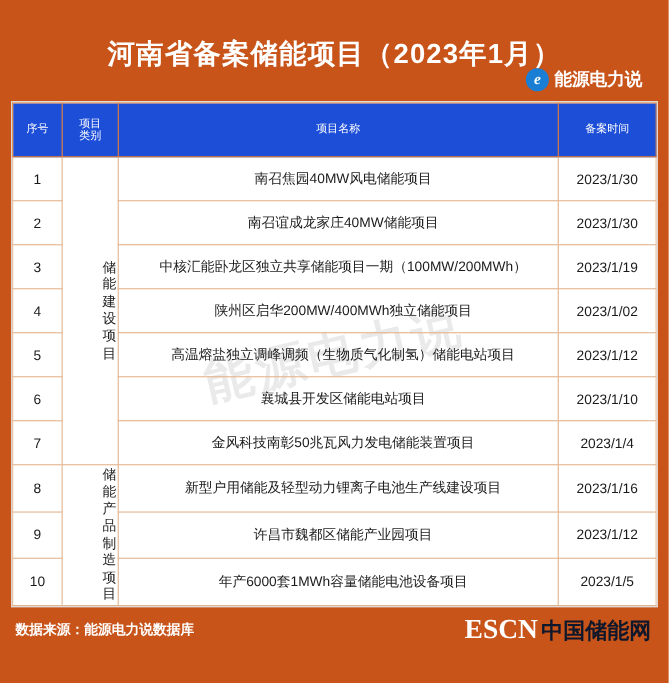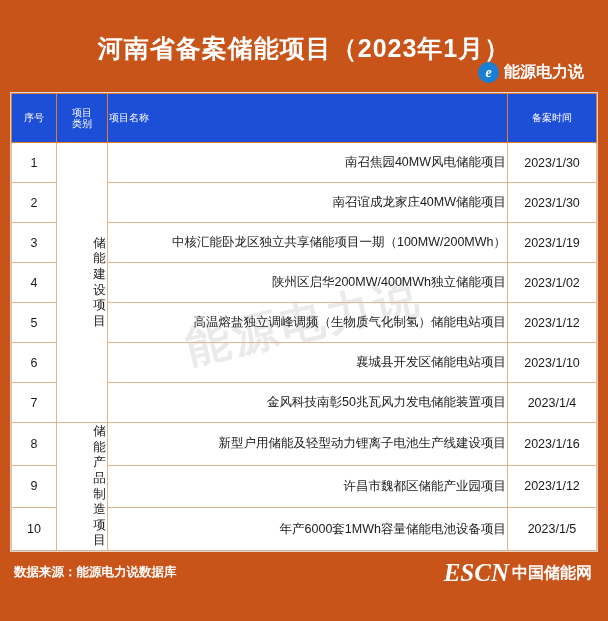--- a/index.html
+++ b/index.html
@@ -111,21 +111,21 @@
     background: #1d4ed8;
     color: #ffffff;
     font-weight: normal;
     font-size: 10px;
     height: 46px;
     border: 1px solid #e07b30;
     line-height: 1.15;
   }
   .col-no { width: 42px; text-align: center; }
   .col-cat { width: 48px; text-align: center; }
-  .col-name { text-align: right; }
+  .col-name { text-align: center; }
   .col-date { width: 86px; }
   tbody td {
     height: 37px;
     vertical-align: middle;
   }
   tbody td.col-no, tbody td.col-date { text-align: center; }
   tbody td.col-cat {
     text-align: center;
     line-height: 1.25;
     font-size: 12.5px;
@@ -153,27 +153,26 @@
     right: 6px;
     top: 7px;
     display: flex;
     align-items: center;
     gap: 3px;
   }
   .escn-en {
     color: #ffffff;
     font-size: 25px;
     font-weight: bold;
-    font-style: italic;
     font-family: "Liberation Serif", serif;
     letter-spacing: 0px;
   }
   .escn-cn {
-    color: #ffffff;
-    font-size: 16px;
+    color: #0f172a;
+    font-size: 20px;
     font-weight: bold;
   }
 </style>
 </head>
 <body>
 
 <div class="page">
 
   <div class="header">
     <div class="title">河南省备案储能项目（2023年1月）</div>
@@ -188,21 +187,21 @@
       <span>能源电力说</span>
     </div>
     <table>
       <thead>
         <tr>
           <th class="col-no">序号</th>
           <th class="col-cat">
             <div>项目</div>
             <div>类别</div>
           </th>
-          <th class="col-name" style="text-align:left">项目名称</th>
+          <th class="col-name" style="text-align:center">项目名称</th>
           <th class="col-date">备案时间</th>
         </tr>
       </thead>
       <tbody>
         <tr>
           <td class="col-no">1</td>
           <td class="col-cat" rowspan="7">
             <div>储能</div>
             <div>建设</div>
             <div>项目</div>

